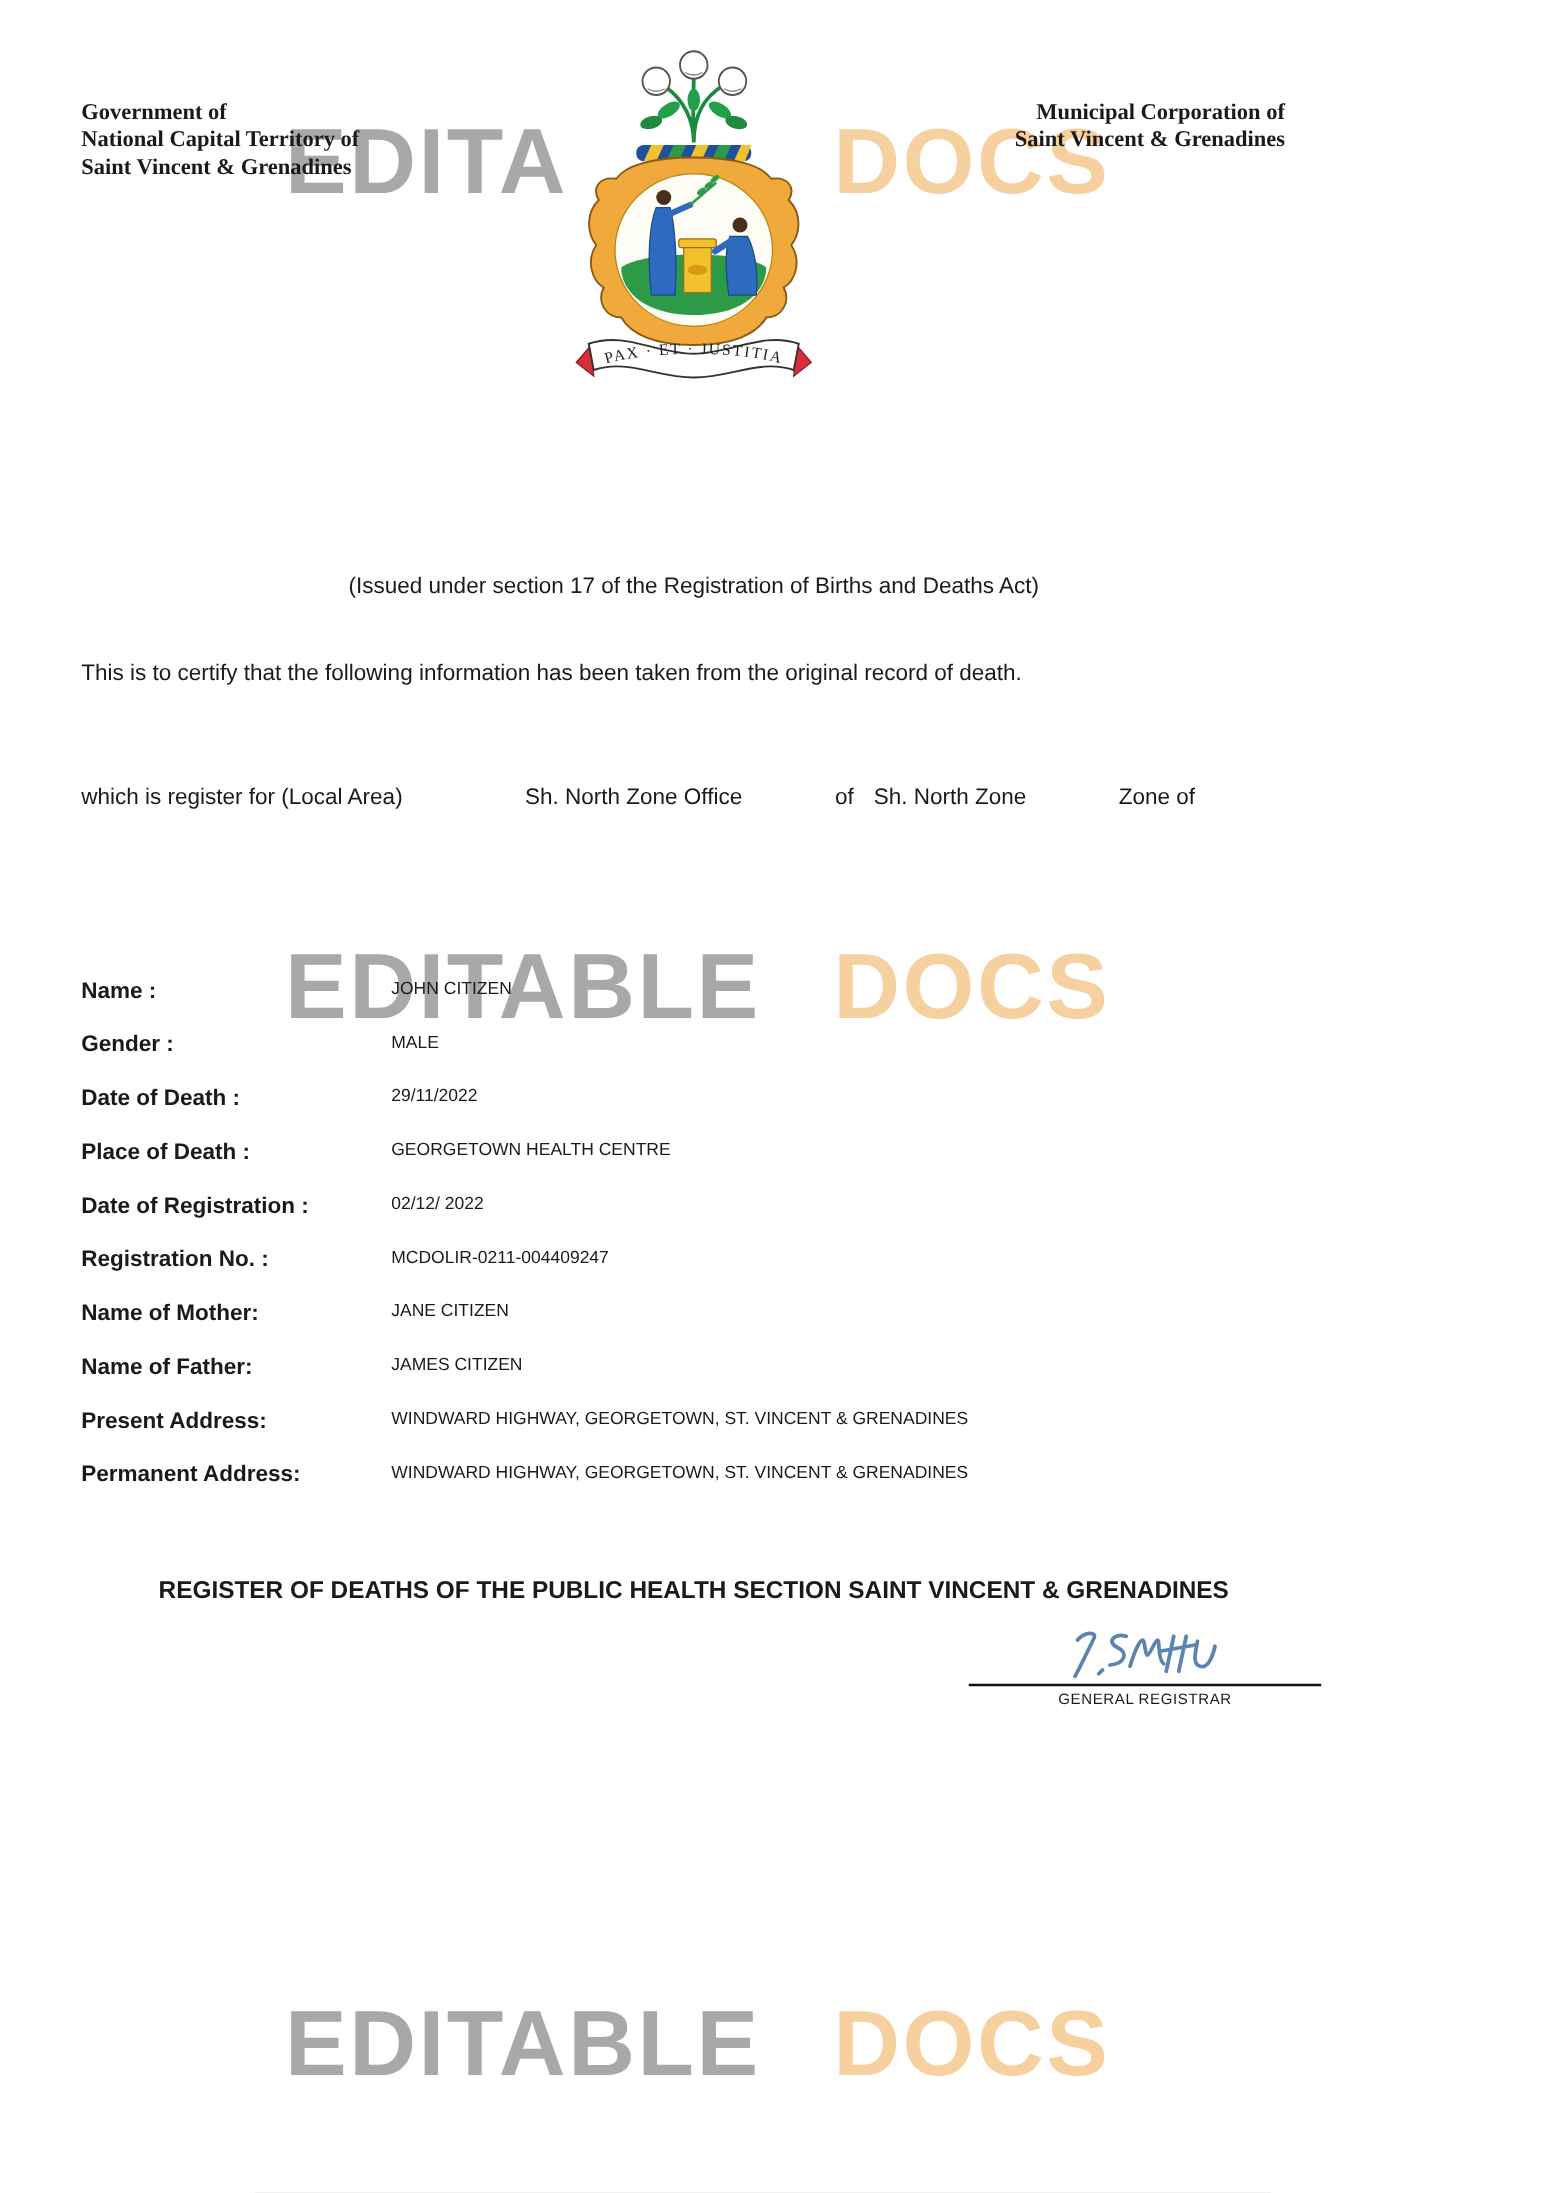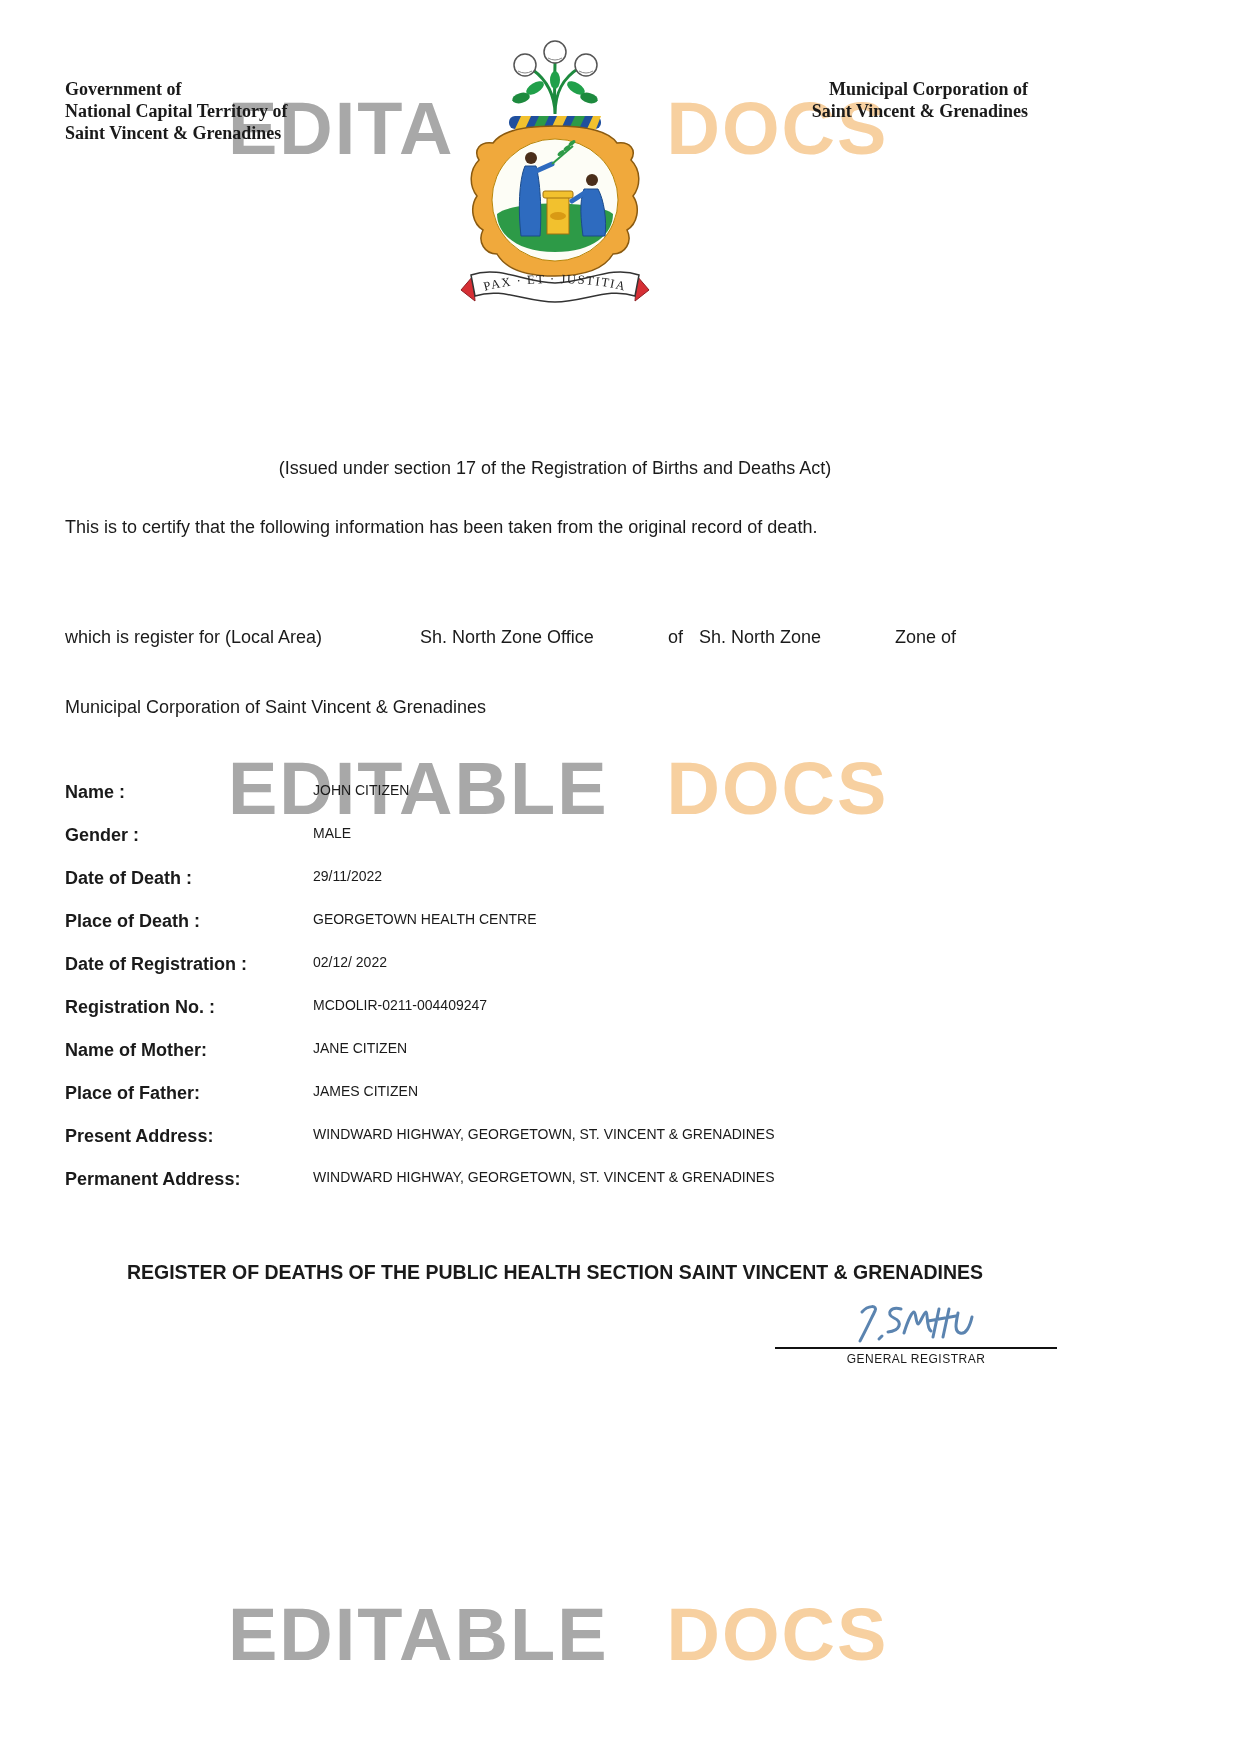--- a/index.html
+++ b/index.html
@@ -37,21 +37,21 @@
   }
   .hdr-left{left:65px;top:78px;text-align:left;}
   .hdr-right{right:212px;top:78px;text-align:right;}
   
   .crest{position:absolute;left:455px;top:38px;z-index:1;}
   
   .content-col{position:absolute;left:65px;width:980px;z-index:2;}
   .form-no{top:324px;text-align:center;font-family:"Liberation Serif",serif;font-size:18px;}
   .doc-title{top:364px;text-align:center;font-family:"Liberation Serif",serif;font-weight:700;font-size:42px;letter-spacing:1px;}
   .doc-subtitle{top:446px;text-align:center;font-size:18px;margin-top:12px;}
-  .certify-line{position:absolute;left:65px;top:517px;font-size:18px;z-index:2;}
+  .certify-line{position:absolute;left:65px;top:528px;font-size:18px;z-index:2;}
   .register-area{position:absolute;left:65px;top:627px;width:1000px;height:24px;font-size:18px;z-index:2;}
   .register-area span{position:absolute;top:0;white-space:nowrap;}
   .ra-prefix{left:0;}
   .ra-office{left:355px;}
   .ra-of{left:603px;}
   .ra-zone-name{left:634px;}
   .ra-zone-of{left:830px;}
   .municipal-line{position:absolute;left:65px;top:697px;font-size:18px;z-index:2;}
   
   .fields{position:absolute;left:65px;top:762px;width:1000px;z-index:2;}
@@ -162,21 +162,20 @@
   <div class="certify-line">This is to certify that the following information has been taken from the original record of death.</div>
 
   <div class="register-area">
     <span class="ra-prefix">which is register for (Local Area)</span>
     <span class="ra-office">Sh. North Zone Office</span>
     <span class="ra-of">of</span>
     <span class="ra-zone-name">Sh. North Zone</span>
     <span class="ra-zone-of">Zone of</span>
   </div>
 
-  <div class="municipal-line">Municipal Corporation of Saint Vincent &amp; Grenadines</div>
 
   <div class="fields">
     <div class="field-row" style="top:0px">
       <span class="field-label">Name :</span>
       <span class="field-value">JOHN CITIZEN</span>
     </div>
     <div class="field-row" style="top:43px">
       <span class="field-label">Gender :</span>
       <span class="field-value">MALE</span>
     </div>
@@ -194,21 +193,21 @@
     </div>
     <div class="field-row" style="top:215px">
       <span class="field-label">Registration No. :</span>
       <span class="field-value">MCDOLIR-0211-004409247</span>
     </div>
     <div class="field-row" style="top:258px">
       <span class="field-label">Name of Mother:</span>
       <span class="field-value">JANE CITIZEN</span>
     </div>
     <div class="field-row" style="top:301px">
-      <span class="field-label">Place of Father:</span>
+      <span class="field-label">Name of Father:</span>
       <span class="field-value">JAMES CITIZEN</span>
     </div>
     <div class="field-row" style="top:344px">
       <span class="field-label">Present Address:</span>
       <span class="field-value">WINDWARD HIGHWAY, GEORGETOWN, ST. VINCENT &amp; GRENADINES</span>
     </div>
     <div class="field-row" style="top:387px">
       <span class="field-label">Permanent Address:</span>
       <span class="field-value">WINDWARD HIGHWAY, GEORGETOWN, ST. VINCENT &amp; GRENADINES</span>
     </div>

